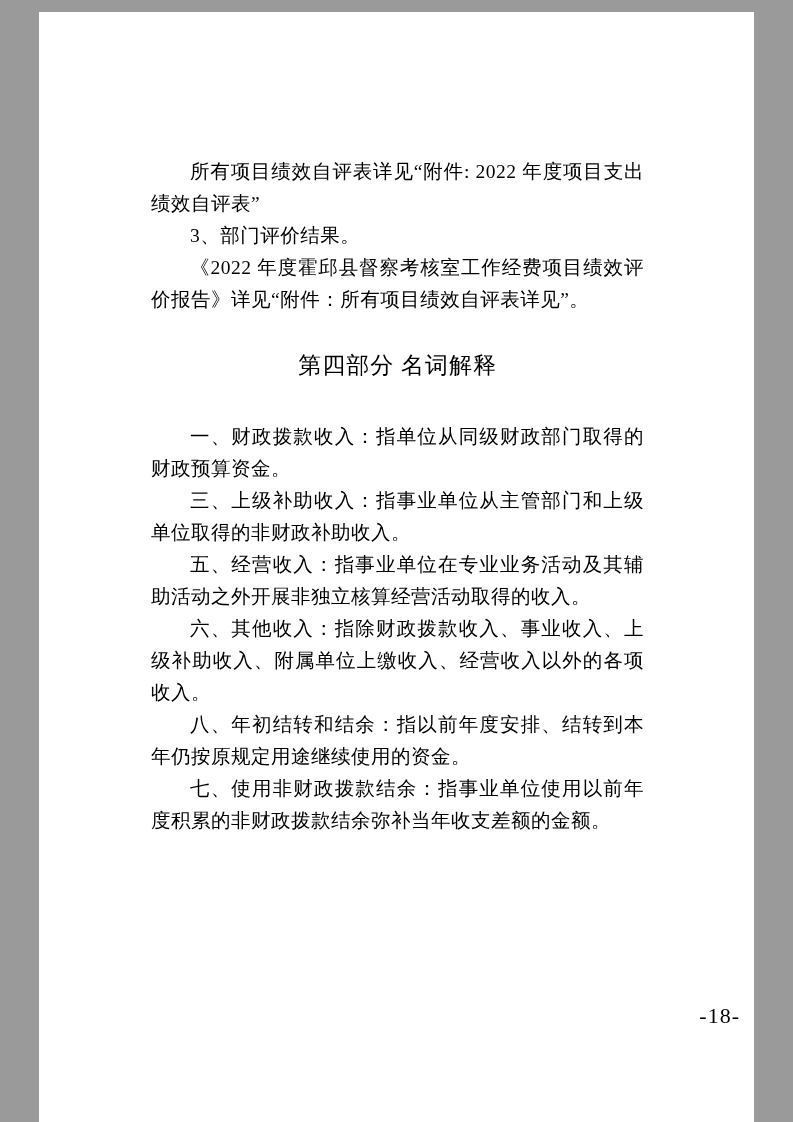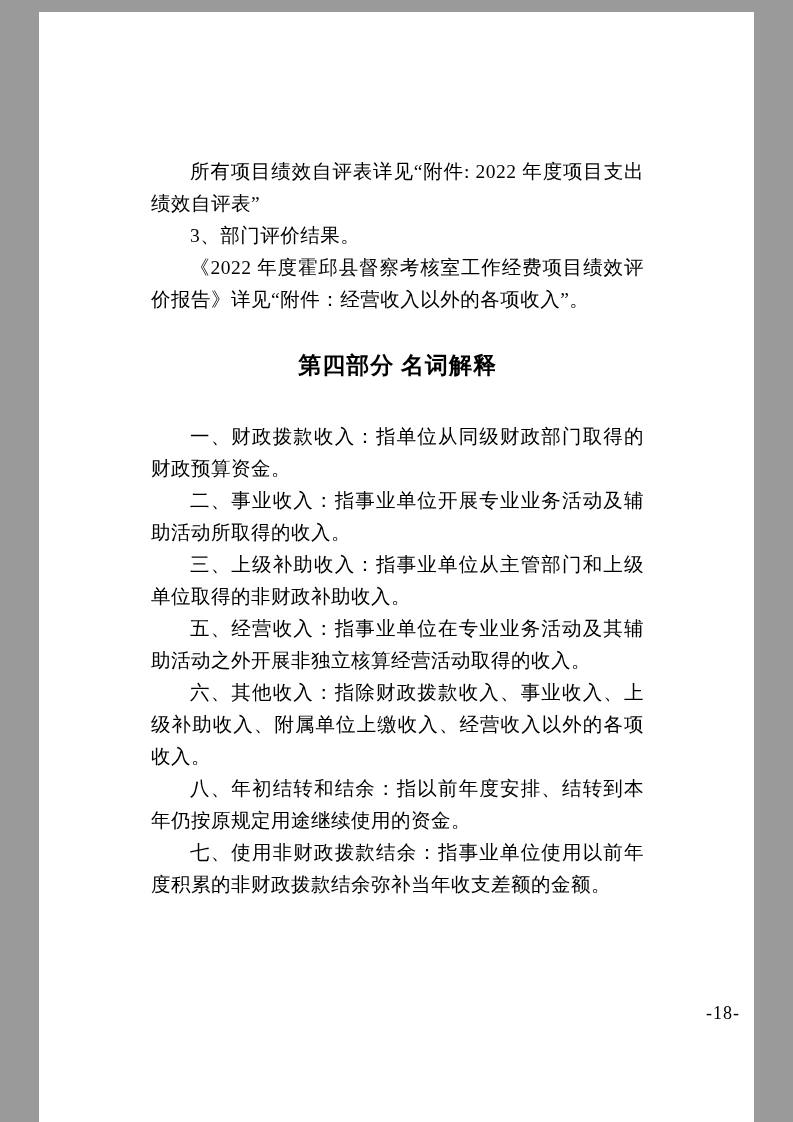--- a/index.html
+++ b/index.html
@@ -31,50 +31,49 @@
     text-indent: 2em;
     text-align: justify;
     letter-spacing: 0.5px;
   }
   .bold {
     font-weight: normal;
   }
   .heading {
     margin: 34px 0 40px 0;
     font-size: 23px;
-    font-weight: bold;
+    font-weight: normal;
     text-align: center;
     text-indent: 0;
     letter-spacing: 1px;
   }
   .page-number {
     position: absolute;
     top: 991px;
     right: 14px;
-    font-size: 18px;
+    font-size: 22px;
     letter-spacing: 1px;
   }
 </style>
 </head>
 <body>
 
 <div class="page">
   <div class="content">
 
     <p class="para">所有项目绩效自评表详见“附件: 2022 年度项目支出绩效自评表”</p>
 
     <p class="para bold">3、部门评价结果。</p>
 
-    <p class="para"><span>《2022 年度霍邱县督察考核室工作经费项目绩效评价报告》详见</span><span class="bold">“附件：经营收入以外的各项收入”</span><span>。</span></p>
+    <p class="para"><span>《2022 年度霍邱县督察考核室工作经费项目绩效评价报告》详见</span><span class="bold">“附件：所有项目绩效自评表详见”</span><span>。</span></p>
 
     <h2 class="heading">第四部分 名词解释</h2>
 
     <p class="para"><span class="bold">一、财政拨款收入：</span><span>指单位从同级财政部门取得的财政预算资金。</span></p>
 
-    <p class="para"><span class="bold">二、事业收入：</span><span>指事业单位开展专业业务活动及辅助活动所取得的收入。</span></p>
 
     <p class="para"><span class="bold">三、上级补助收入：</span><span>指事业单位从主管部门和上级单位取得的非财政补助收入。</span></p>
 
 
     <p class="para"><span class="bold">五、经营收入：</span><span>指事业单位在专业业务活动及其辅助活动之外开展非独立核算经营活动取得的收入。</span></p>
 
     <p class="para"><span class="bold">六、其他收入：</span><span>指除财政拨款收入、事业收入、上级补助收入、附属单位上缴收入、经营收入以外的各项收入。</span></p>
 
     <p class="para"><span class="bold">八、年初结转和结余：</span><span>指以前年度安排、结转到本年仍按原规定用途继续使用的资金。</span></p>
 

